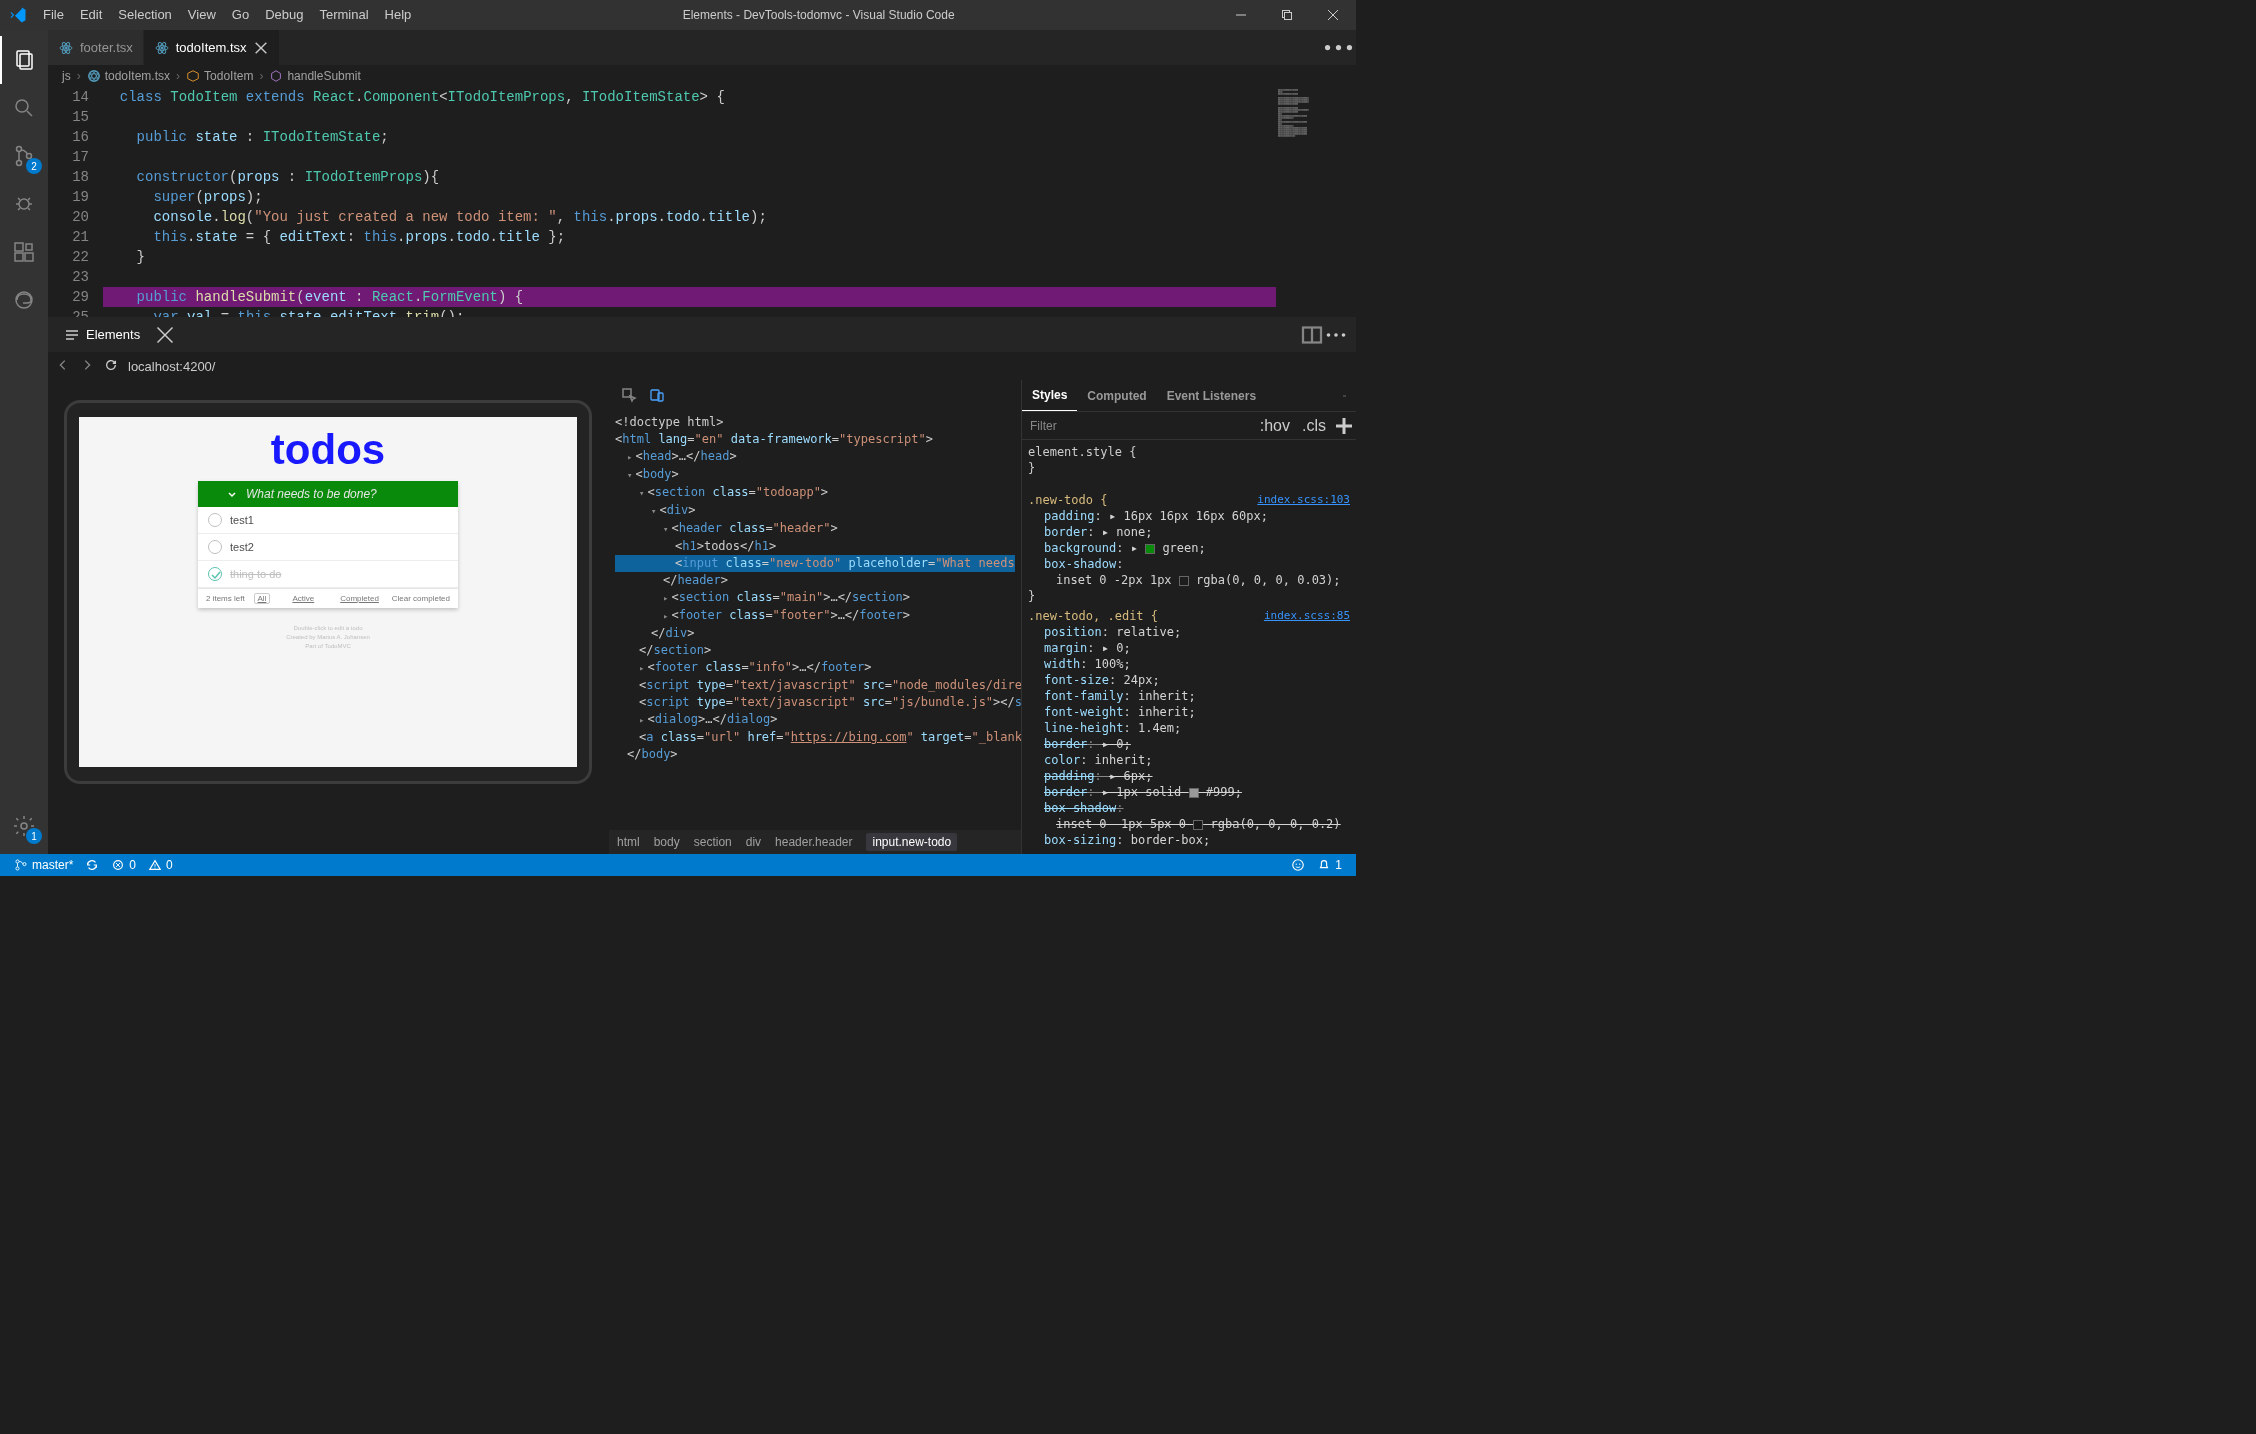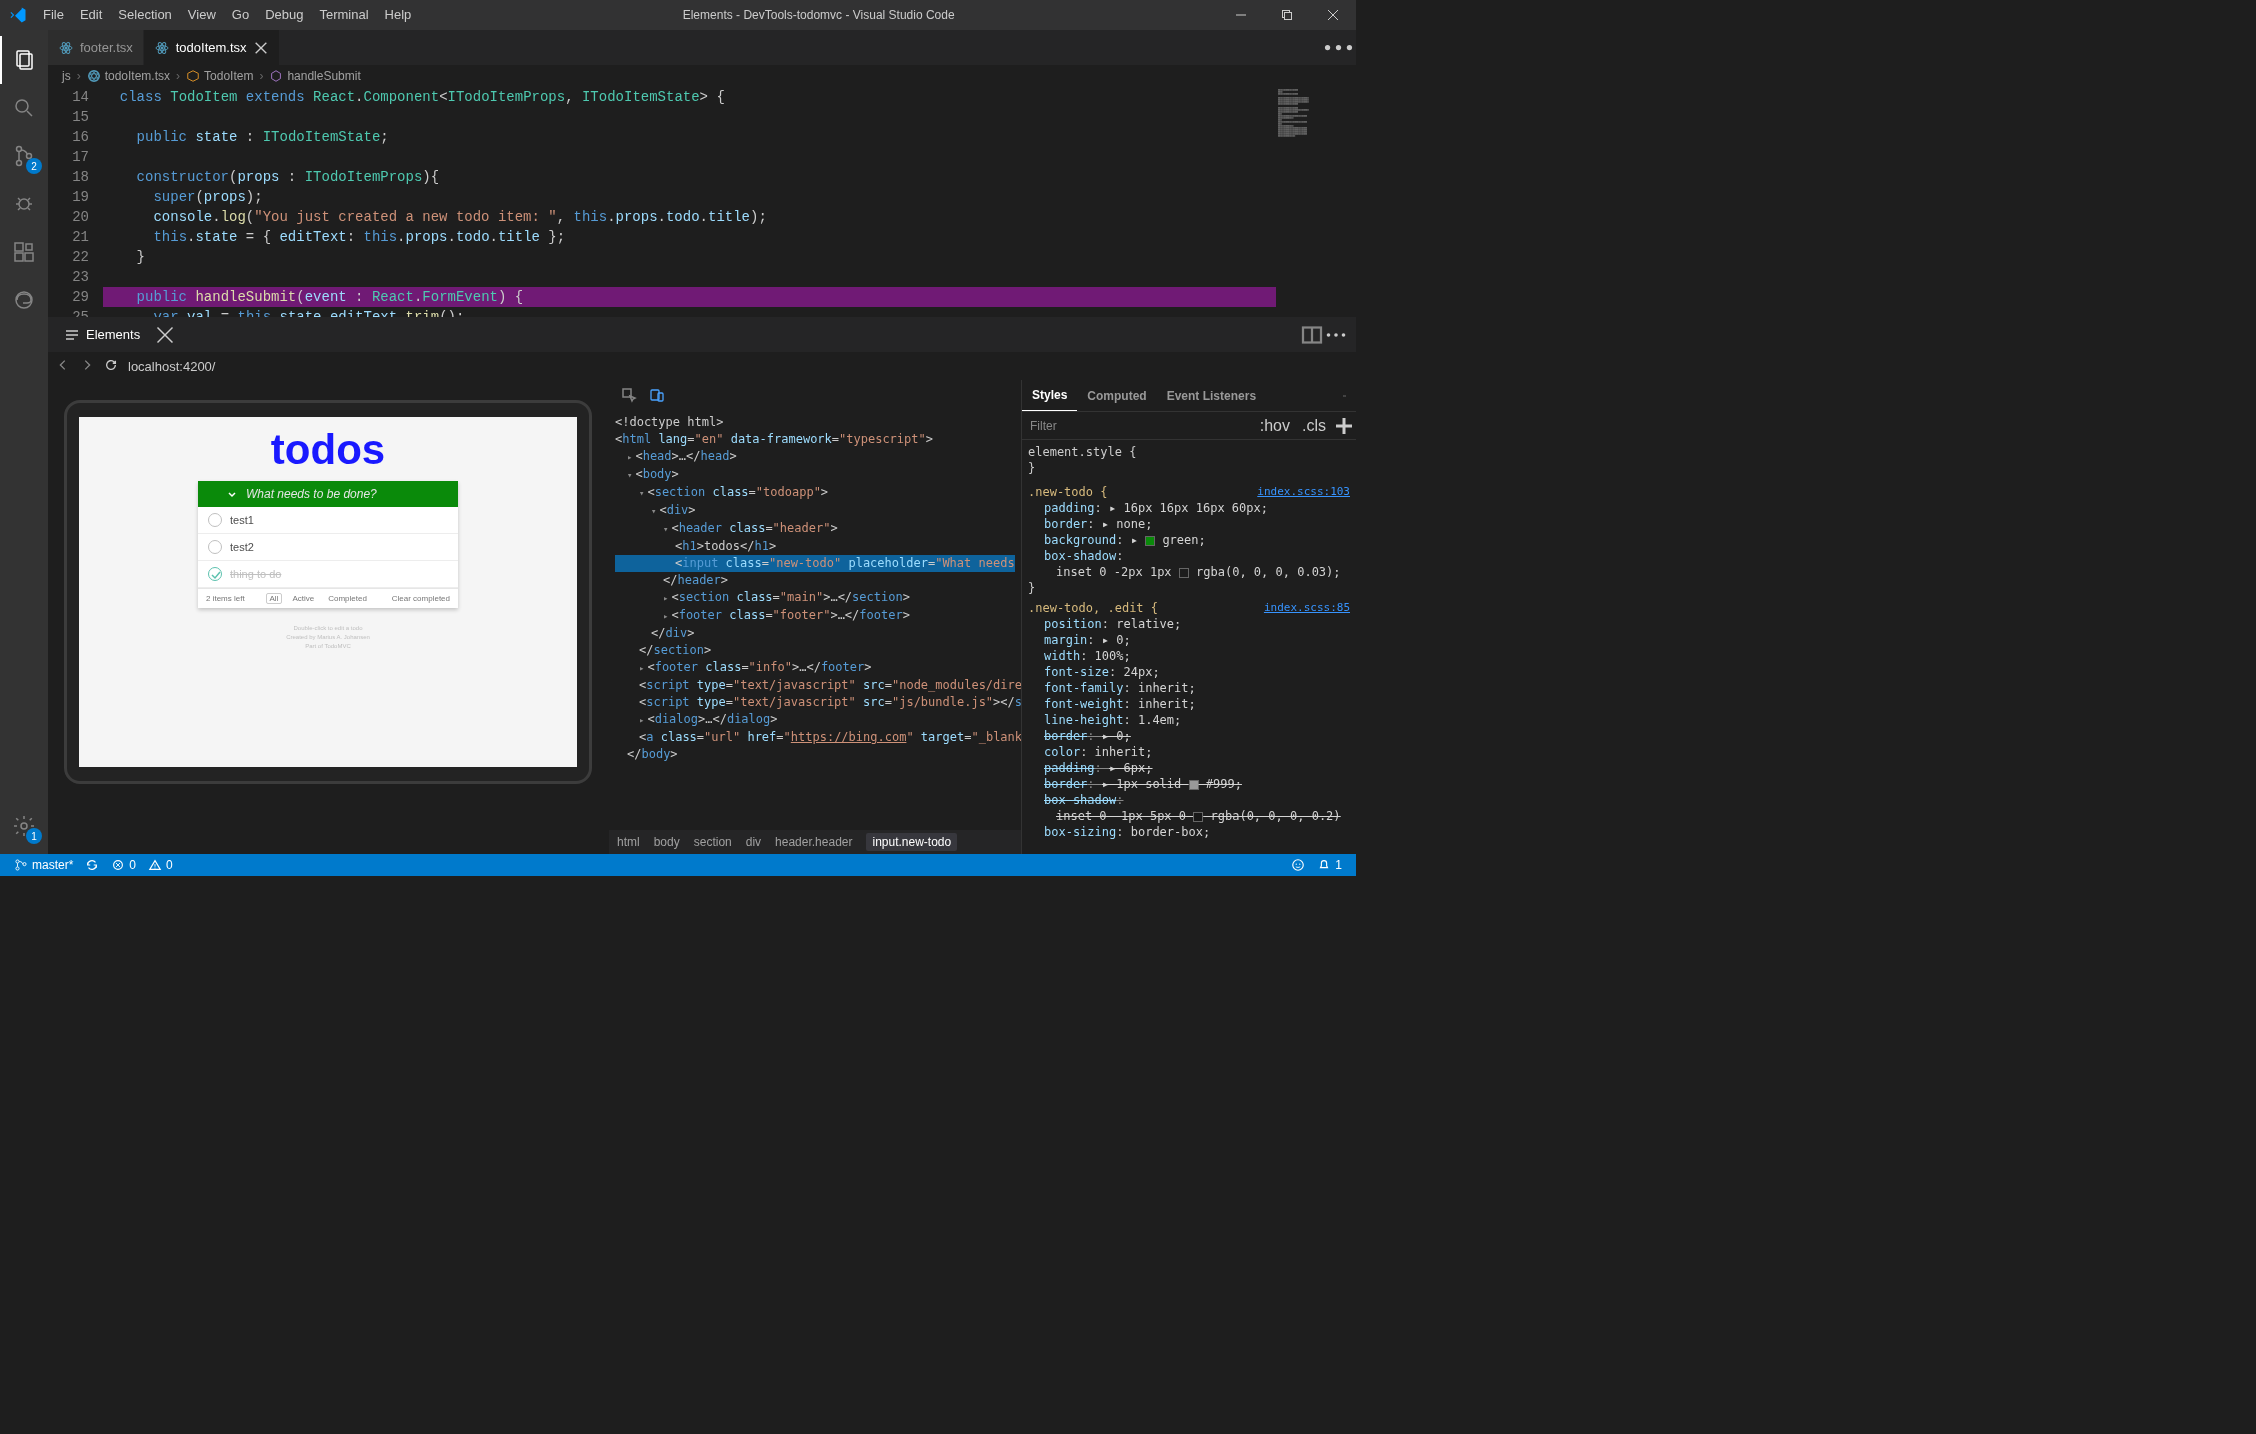--- a/index.html
+++ b/index.html
@@ -94,21 +94,21 @@
 
 .todo-app { font-family: "Helvetica Neue", Arial, sans-serif; padding-top:8px;}
 .todo-title { text-align:center; font-size:42px; font-weight:700; color:#1919ff; line-height:50px;}
 .todo-card { width:260px; margin:6px auto; background:#fff; box-shadow:0 2px 4px rgba(0,0,0,0.2);}
 .todo-new { background:#0a8a0a; color:#e5e5e5; display:flex; align-items:center; padding:6px 28px; gap:8px; font-style:italic; font-size:12px;}
 .todo-new .chev { transform:rotate(0deg); }
 .todo-item { padding:6px 10px; font-size:11px; color:#4d4d4d; display:flex; align-items:center; gap:8px; border-bottom:1px solid #ededed;}
 .todo-toggle { width:14px; height:14px; border:1px solid #c0c0c0; border-radius:50%;}
 .todo-done { text-decoration:line-through; color:#c0c0c0;}
 .todo-footer { padding:4px 8px; font-size:8px; color:#777; display:flex; align-items:center; justify-content:space-between; border-top:1px solid #e6e6e6;}
-.filters { display:flex; gap:6px;}
+.filters { display:flex; gap:18px;text-decoration:underline;}
 .filters span { border:1px solid transparent; padding:0 3px; border-radius:2px;}
 .filters .sel { border-color:#ccc;}
 .info { text-align:center; font-size:6px; color:#bfbfbf; margin-top:16px; line-height:9px;}
 
 .dom-panel { flex:1; background:#1e1e1e; display:flex; flex-direction:column; border-left:1px solid #1e1e1e; min-width:0;}
 .inspect-bar { height:32px; display:flex; align-items:center; gap:12px; padding:0 12px;}
 .inspect-bar svg { width:16px; height:16px;}
 
 .dom-tree { flex:1; font-family: Consolas,monospace; font-size:12px; padding:2px 6px; color:#cccccc; overflow:hidden; line-height:17px;}
 .dom-tree .row { white-space:nowrap;}
@@ -485,21 +485,21 @@
             <div class="plus">
                 <svg viewBox="0 0 12 12">
                   <line x1="6" y1="2" x2="6" y2="10" stroke="#ccc" stroke-width="1.5"></line>
                   <line x1="2" y1="6" x2="10" y2="6" stroke="#ccc" stroke-width="1.5"></line>
                 </svg>
               </div>
           </div>
           <div class="styles-body" id="styles-body">
               <div>element.style {</div>
               <div>}</div>
-              <div style="margin-top:8px"><span class="selector">.new-todo {</span><span class="link">index.scss:103</span></div>
+              <div style="margin-top:16px"><span class="selector">.new-todo {</span><span class="link">index.scss:103</span></div>
               <div><span class="css-prop">padding</span>: <span class="css-val">▸ 16px 16px 16px 60px;</span></div>
               <div><span class="css-prop">border</span>: <span class="css-val">▸ none;</span></div>
               <div><span class="css-prop">background</span>: <span class="css-val">▸ <span class="swatch" style="background:#0a8a0a"></span> green;</span></div>
               <div><span class="css-prop">box-shadow</span>: <span class="css-val"></span></div>
               <div style="padding-left:28px"><span class="css-val">inset 0 -2px 1px <span class="swatch" style="background:rgba(0,0,0,0.03)"></span> rgba(0, 0, 0, 0.03);</span></div>
               <div>}</div>
               <div style="margin-top:4px"><span class="selector">.new-todo, .edit {</span><span class="link">index.scss:85</span></div>
               <div class=""><span class="css-prop">position</span>: <span class="css-val">relative;</span></div>
               <div class=""><span class="css-prop">margin</span>: <span class="css-val">▸ 0;</span></div>
               <div class=""><span class="css-prop">width</span>: <span class="css-val">100%;</span></div>

